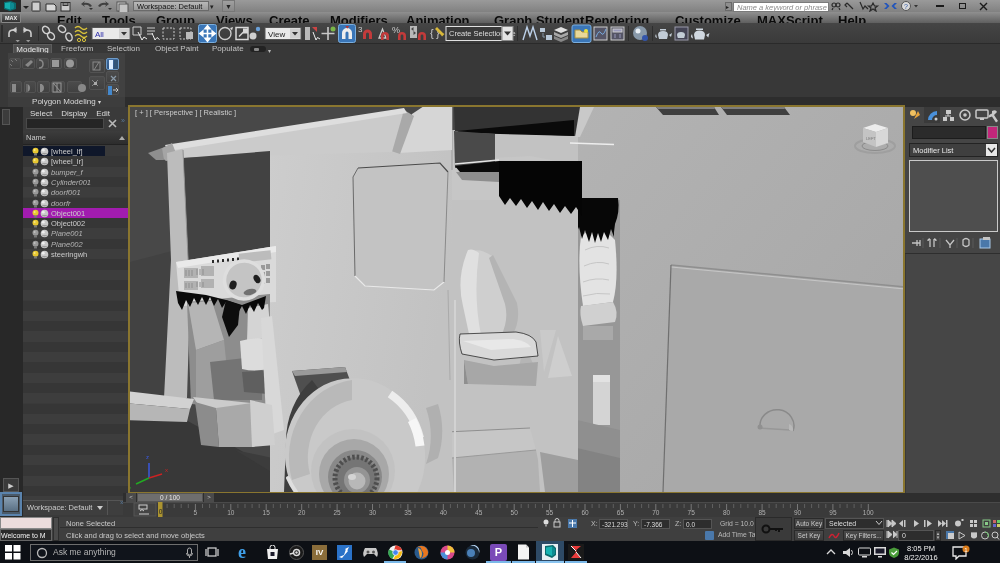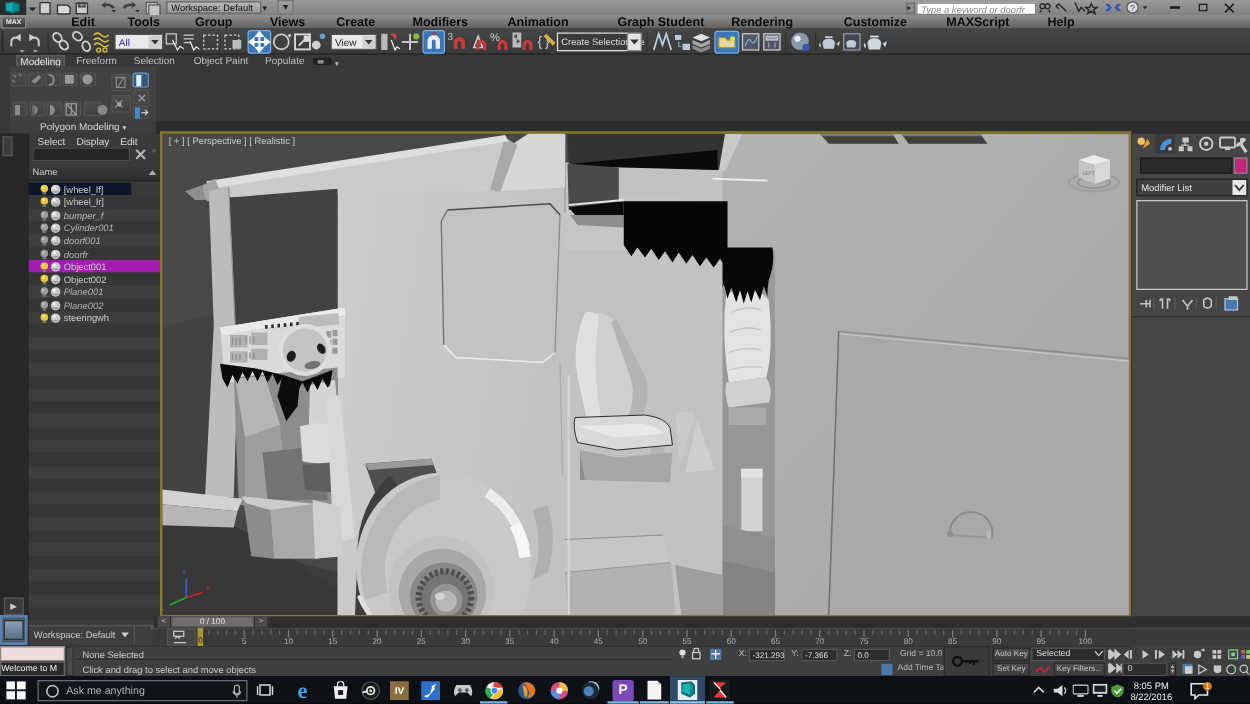--- a/index.html
+++ b/index.html
@@ -3,21 +3,21 @@
 <meta charset="utf-8">
 <style>
 *{margin:0;padding:0;box-sizing:border-box}
 html,body{width:1000px;height:563px;overflow:hidden;background:#000}
 body{font-family:"Liberation Sans",sans-serif}
 #app{position:relative;width:1000px;height:563px}
 .abs{position:absolute}
 
 #titlebar{left:0;top:0;width:1000px;height:12px;background:linear-gradient(#9a9a9a,#818181);font-size:9px;color:#000}
 #menubar{left:0;top:12px;width:1000px;height:11px;background:linear-gradient(#909090,#5f5f5f);font-size:9px;color:#0a0a0a}
-.mi{position:absolute;top:1px;font-size:10px;font-weight:bold;color:#0a0a0a}
+.mi{position:absolute;top:1px;font-size:13px;font-weight:bold;color:#0a0a0a}
 #toolbar{left:0;top:23px;width:1000px;height:21px;background:linear-gradient(#454545,#3a3a3a);border-bottom:1px solid #2a2a2a}
 
 #ribbon{left:0;top:44px;width:1000px;height:63px;background:#383838}
 .rtab{position:absolute;top:0;height:9px;font-size:8px;color:#c2c2c2;text-align:center;line-height:9px}
 #rtab-active{position:absolute;left:13px;top:0;width:39px;height:9px;background:#4d4d4d;border:1px solid #5d5d5d;border-bottom:none;color:#e8e8e8;font-size:8px;text-align:center;line-height:9px}
 #rpanel{position:absolute;left:8px;top:9px;width:117px;height:44px;background:#414141}
 #rlabel{position:absolute;left:8px;top:53px;width:117px;height:10px;background:#3d3d3d;color:#d8d8d8;font-size:8px;text-align:center;line-height:10px}
 #rlabelrest{position:absolute;left:125px;top:53px;width:875px;height:10px;background:#2d2d2d}
 .rbtn{position:absolute;background:linear-gradient(#4b4b4b,#414141);border:1px solid #525252;border-radius:2px}
 .rbtnb{position:absolute;background:linear-gradient(#3f6a9c,#2e5585);border:1px solid #6d9bc9;border-radius:2px}
@@ -56,21 +56,21 @@
  <path d="M89,8 l2,2 l2,-2 z" fill="#333"></path>
  <path d="M98,6 q3,-4 8,-3 l-1,-2 l4,3 l-4,3 l1,-2 q-4,-1 -6,2 z" fill="#404040"></path>
  <path d="M108,8 l2,2 l2,-2 z" fill="#333"></path>
  <rect x="117" y="2" width="9" height="9" fill="#d0d0d0" stroke="#555"></rect>
  <rect x="119" y="4" width="9" height="9" fill="#c4c4c4" stroke="#555"></rect>
 </svg>
 <div class="t" style="left:133px;top:1px;width:76px;height:10px;background:linear-gradient(#b8b8b8,#9a9a9a);border:1px solid #6a6a6a;font-size:7.5px;line-height:9px;padding-left:3px;color:#111">Workspace: Default</div>
 <div class="t" style="left:210px;top:3px;font-size:7px;color:#222">▾</div>
 <div class="t" style="left:222px;top:0px;width:13px;height:12px;background:linear-gradient(#a0a0a0,#888);border:1px solid #777;font-size:7px;text-align:center;line-height:11px;color:#222">▼</div>
 <div class="t" style="left:725px;top:2px;width:7px;height:9px;background:#8e8e8e;border:1px solid #6a6a6a;font-size:6px;line-height:8px;color:#222">▸</div>
-<div class="t" style="left:733px;top:1.5px;width:96px;height:10px;background:#fff;border:1px solid #7a7a7a;font-size:7.5px;font-style:italic;color:#8a8a8a;line-height:9px;padding-left:3px">Type a keyword or doorfr</div>
+<div class="t" style="left:733px;top:1.5px;width:96px;height:10px;background:#fff;border:1px solid #7a7a7a;font-size:7.5px;font-style:italic;color:#8a8a8a;line-height:9px;padding-left:3px">Name a keyword or phrase</div>
 <svg class="abs" style="left:830px;top:0" width="90" height="12" viewBox="0 0 90 12">
  <g fill="none" stroke="#2a2a2a" stroke-width="1.2">
   <circle cx="4" cy="5" r="2"></circle>
           <circle cx="8" cy="5" r="2"></circle>
           <path d="M3,8 l-1,2 M9,8 l1,2"></path>
   <path d="M17,3 l6,6 M17,3 l-2,2 l2,2"></path>
   <path d="M30,2 l3,7 l2,-3 l3,3"></path>
   <path d="M43,3 l1.5,3 h3 l-2.5,2 l1,3 l-3,-2 l-3,2 l1,-3 l-2.5,-2 h3 z"></path>
  </g>
  <g fill="#2255bb">

